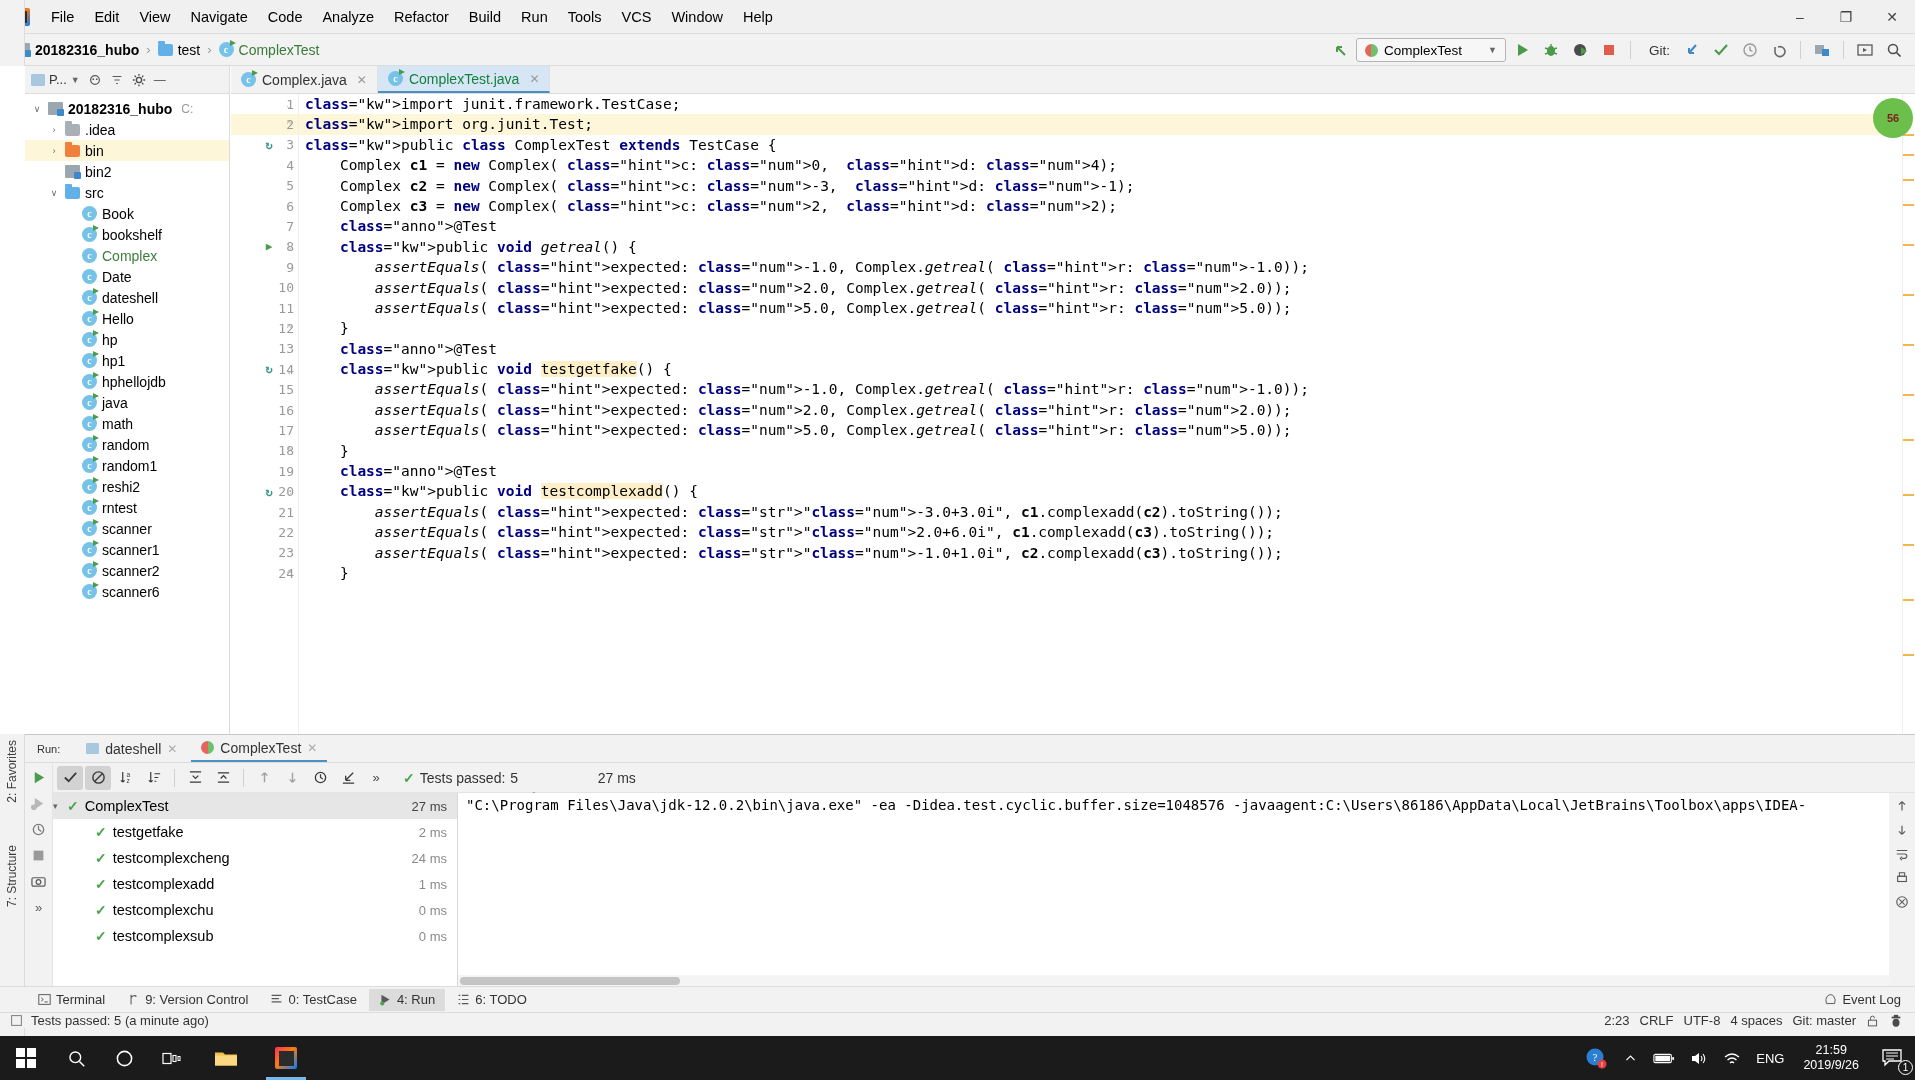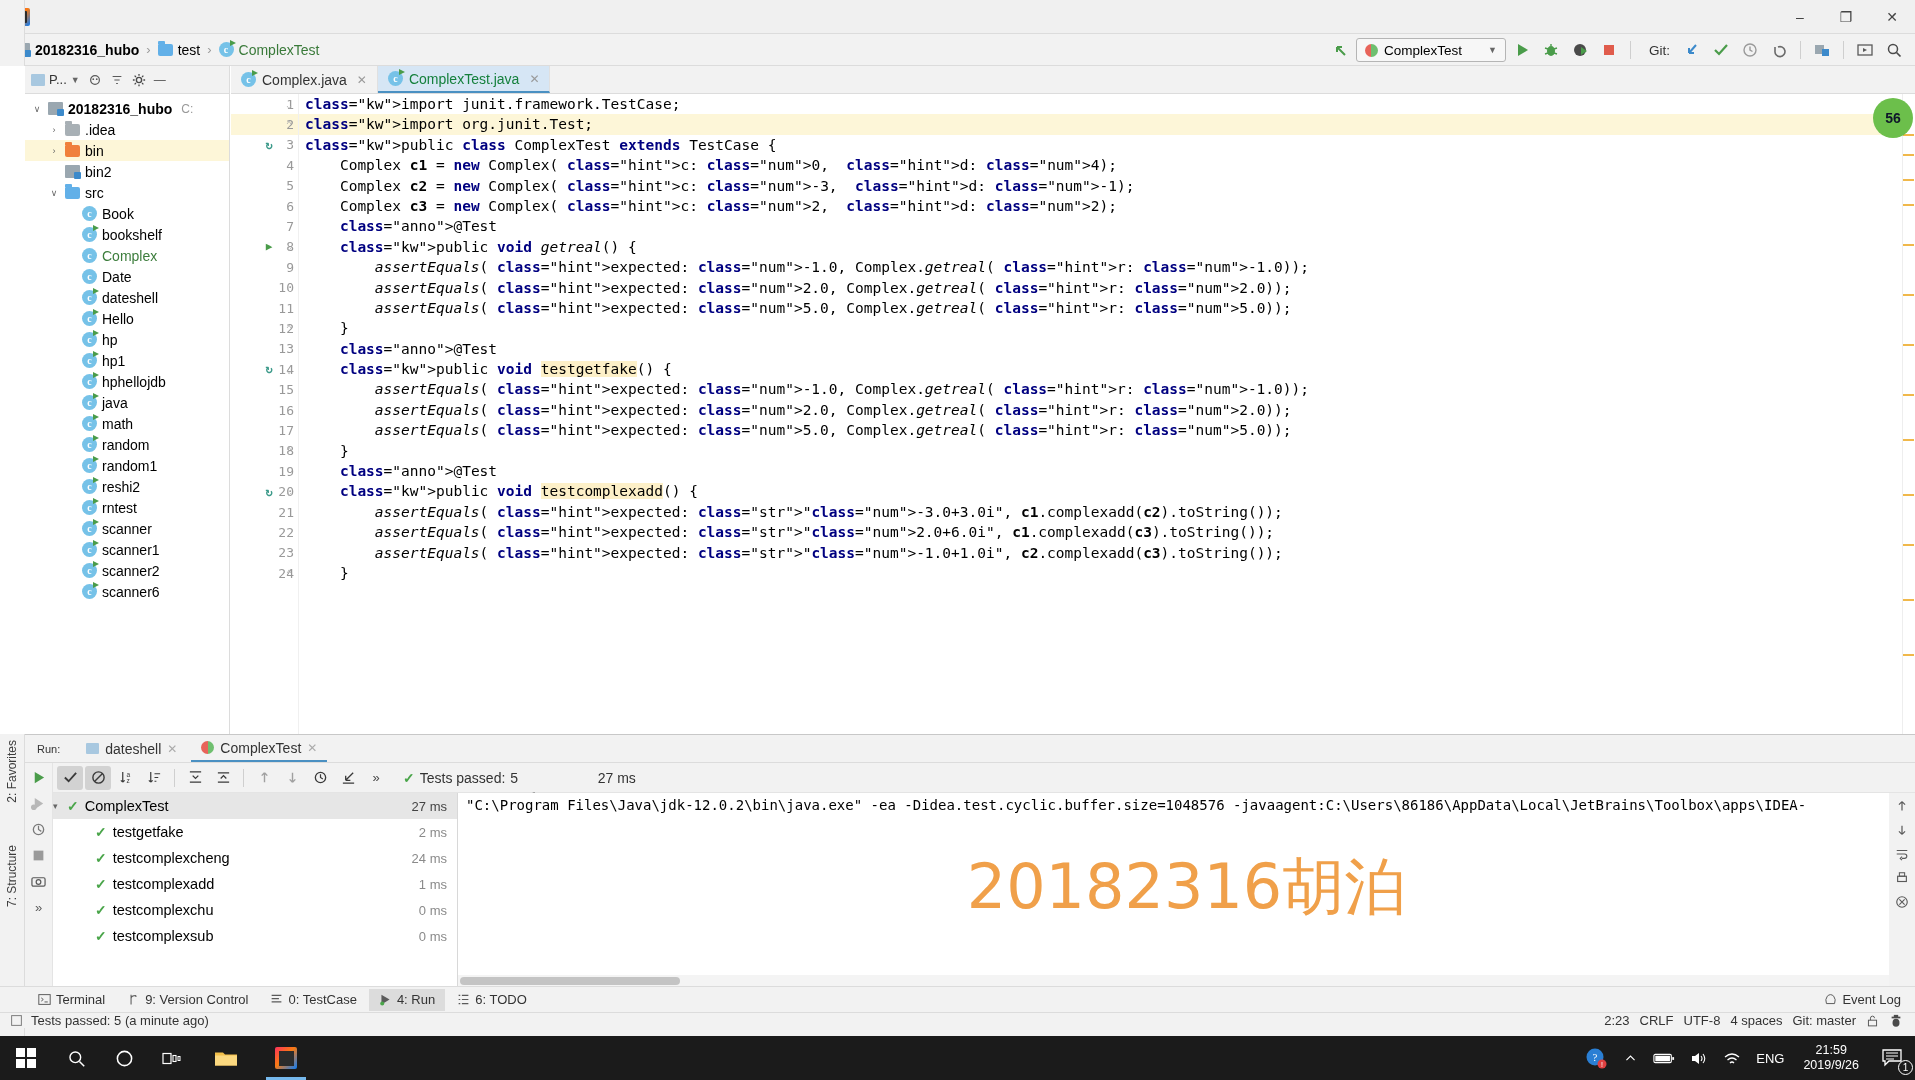--- a/index.html
+++ b/index.html
@@ -186,23 +186,23 @@
   .var { color: #000; font-weight: bold; }
 
   .scroll-marker {
     position: absolute; right: 0; top: 28px; width: 13px; bottom: 0;
     background: #fff; border-left: 1px solid #eee;
   }
   .marker { position: absolute; right: 1px; width: 11px; height: 2px; }
 
   .inspect-badge {
     position: absolute; right: 2px; top: 32px; width: 40px; height: 40px;
-    border-radius: 50%; background: #6cbf4b; color: #0f172a;
+    border-radius: 50%; background: #6cbf4b; color: #7f1d1d;
     display: flex; align-items: center; justify-content: center;
-    font-size: 14px; font-weight: bold;
+    font-size: 11px; font-weight: bold;
   }
 
   
   .runpanel {
     position: absolute; top: 734px; left: 25px; right: 0; height: 252px;
     background: #f2f2f2; border-top: 1px solid #c8c8c8;
   }
   .rp-tabs {
     height: 28px; display: flex; align-items: center; gap: 4px;
     padding-left: 12px; border-bottom: 1px solid #dcdcdc; background:#f2f2f2;
@@ -319,20 +319,35 @@
     font-size: 12.5px; line-height: 15px; padding: 0 12px; color: #fff; }
   .notif { width: 44px; height: 44px; display:flex;align-items:center;justify-content:center; position:relative;}
 
   svg { display: block; }
 </style>
 </head>
 <body>
 
 <div class="titlebar">
   <div class="app-logo"></div>
+  <div class="menubar">
+    <div class="menu-item">File</div>
+    <div class="menu-item">Edit</div>
+    <div class="menu-item">View</div>
+    <div class="menu-item">Navigate</div>
+    <div class="menu-item">Code</div>
+    <div class="menu-item">Analyze</div>
+    <div class="menu-item">Refactor</div>
+    <div class="menu-item">Build</div>
+    <div class="menu-item">Run</div>
+    <div class="menu-item">Tools</div>
+    <div class="menu-item">VCS</div>
+    <div class="menu-item">Window</div>
+    <div class="menu-item">Help</div>
+  </div>
   <div class="win-btns">
     <div class="win-btn">–</div>
     <div class="win-btn">❐</div>
     <div class="win-btn close">✕</div>
   </div>
 </div>
 
 <div class="navbar">
   <div class="crumb bold">
     <span class="ico-module"></span>
@@ -883,21 +898,20 @@
             </div>
             <div class="t-row">
               <span style="margin-left:42px;"></span>
               <span class="chk">✓</span>
               <span class="tname">testcomplexsub</span>
               <span class="tms">0 ms</span>
             </div>
           </div>
         <div class="console">
           <div style="overflow:hidden;white-space:nowrap;">"C:\Program Files\Java\jdk-12.0.2\bin\java.exe" -ea -Didea.test.cyclic.buffer.size=1048576 -javaagent:C:\Users\86186\AppData\Local\JetBrains\Toolbox\apps\IDEA-</div>
-          <div class="watermark">20182316胡泊</div>
           <div class="console-scroll-x">
             <div class="thumb"></div>
           </div>
           <div class="console-right">
             <span>
               <svg width="14" height="14" viewBox="0 0 16 16">
                   <path d="M8 13 v-10 M8 3 l-3.5 3.5 M8 3 l3.5 3.5" stroke="#5a5a5a" stroke-width="1.4" fill="none"></path>
                 </svg>
             </span>
             <span>

